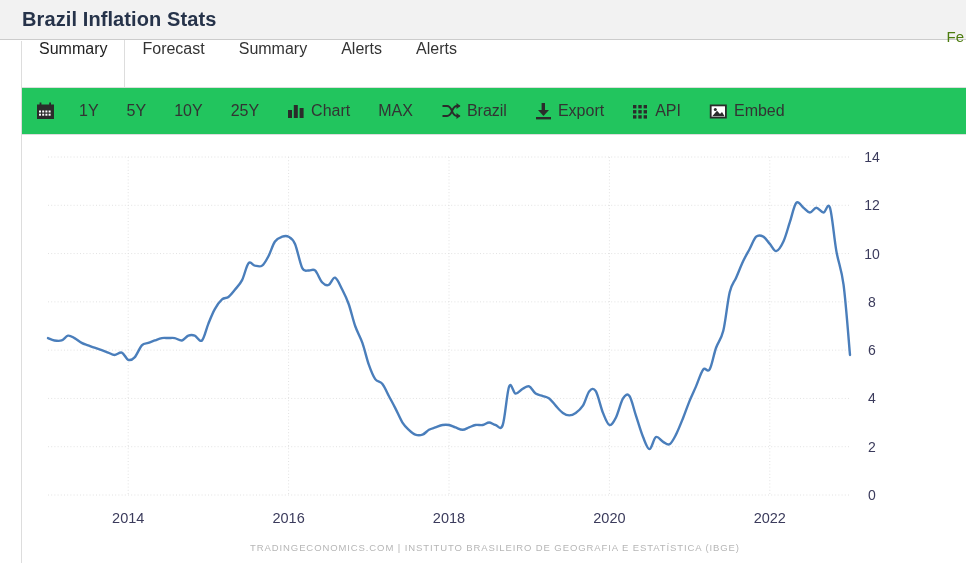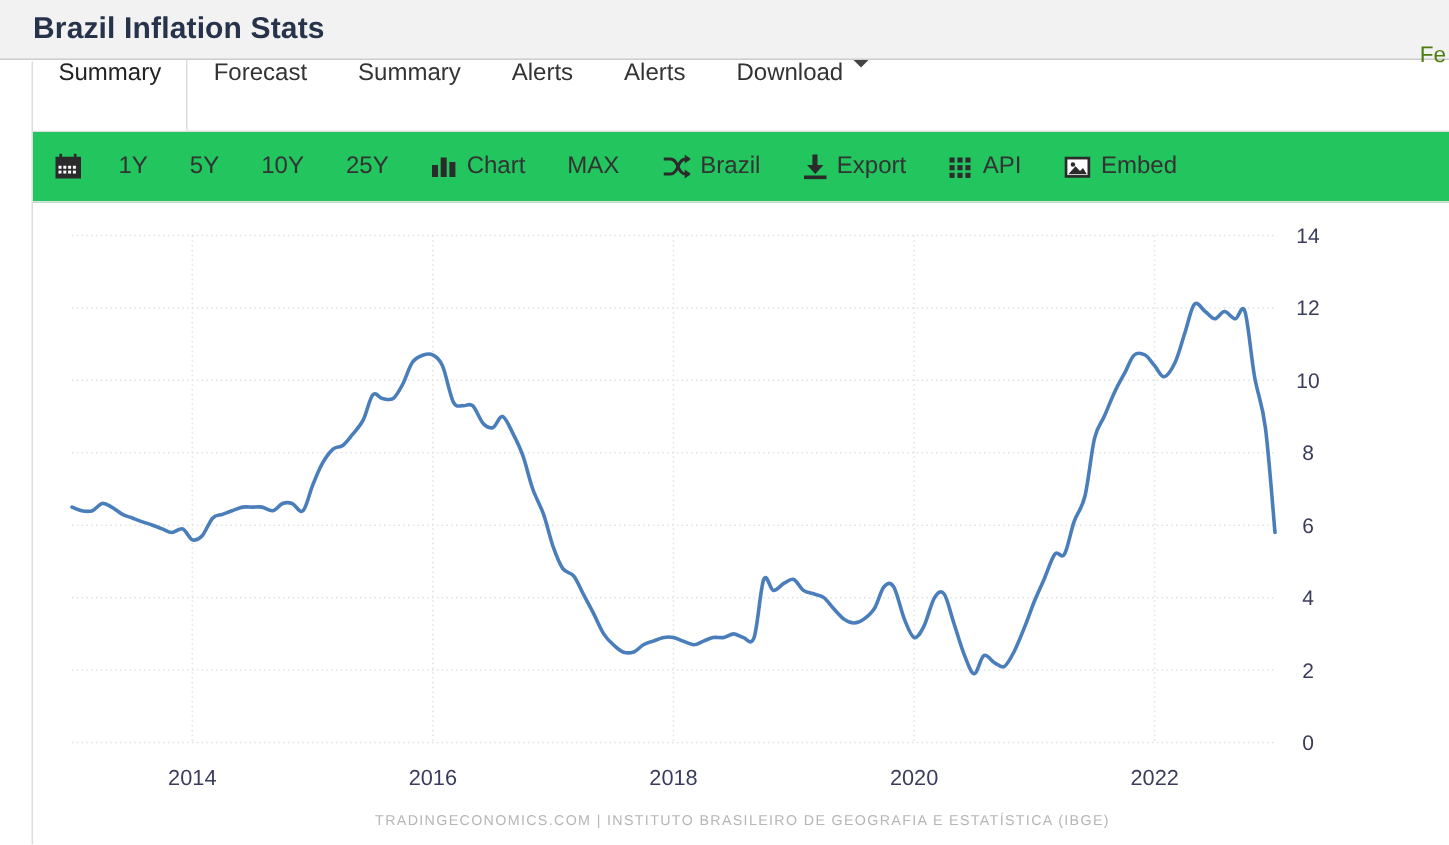--- a/index.html
+++ b/index.html
@@ -159,24 +159,20 @@
     <span>Forecast</span>
   </div>
   <div class="tab">
     <span>Summary</span>
   </div>
   <div class="tab">
     <span>Alerts</span>
   </div>
   <div class="tab">
     <span>Alerts</span>
-  </div>
-  <div class="tab">
-    <span>Download</span>
-    <span class="caret"></span>
   </div>
 </div>
 
 <div class="toolbar">
 
   <div class="tool first">
     <span class="ico">
       <svg width="19" height="19" viewBox="0 0 19 19">
         <rect x="1" y="2.5" width="17" height="3.5" fill="#2b2b2b"></rect>
         <rect x="1" y="6" width="17" height="11" fill="#2b2b2b"></rect>

